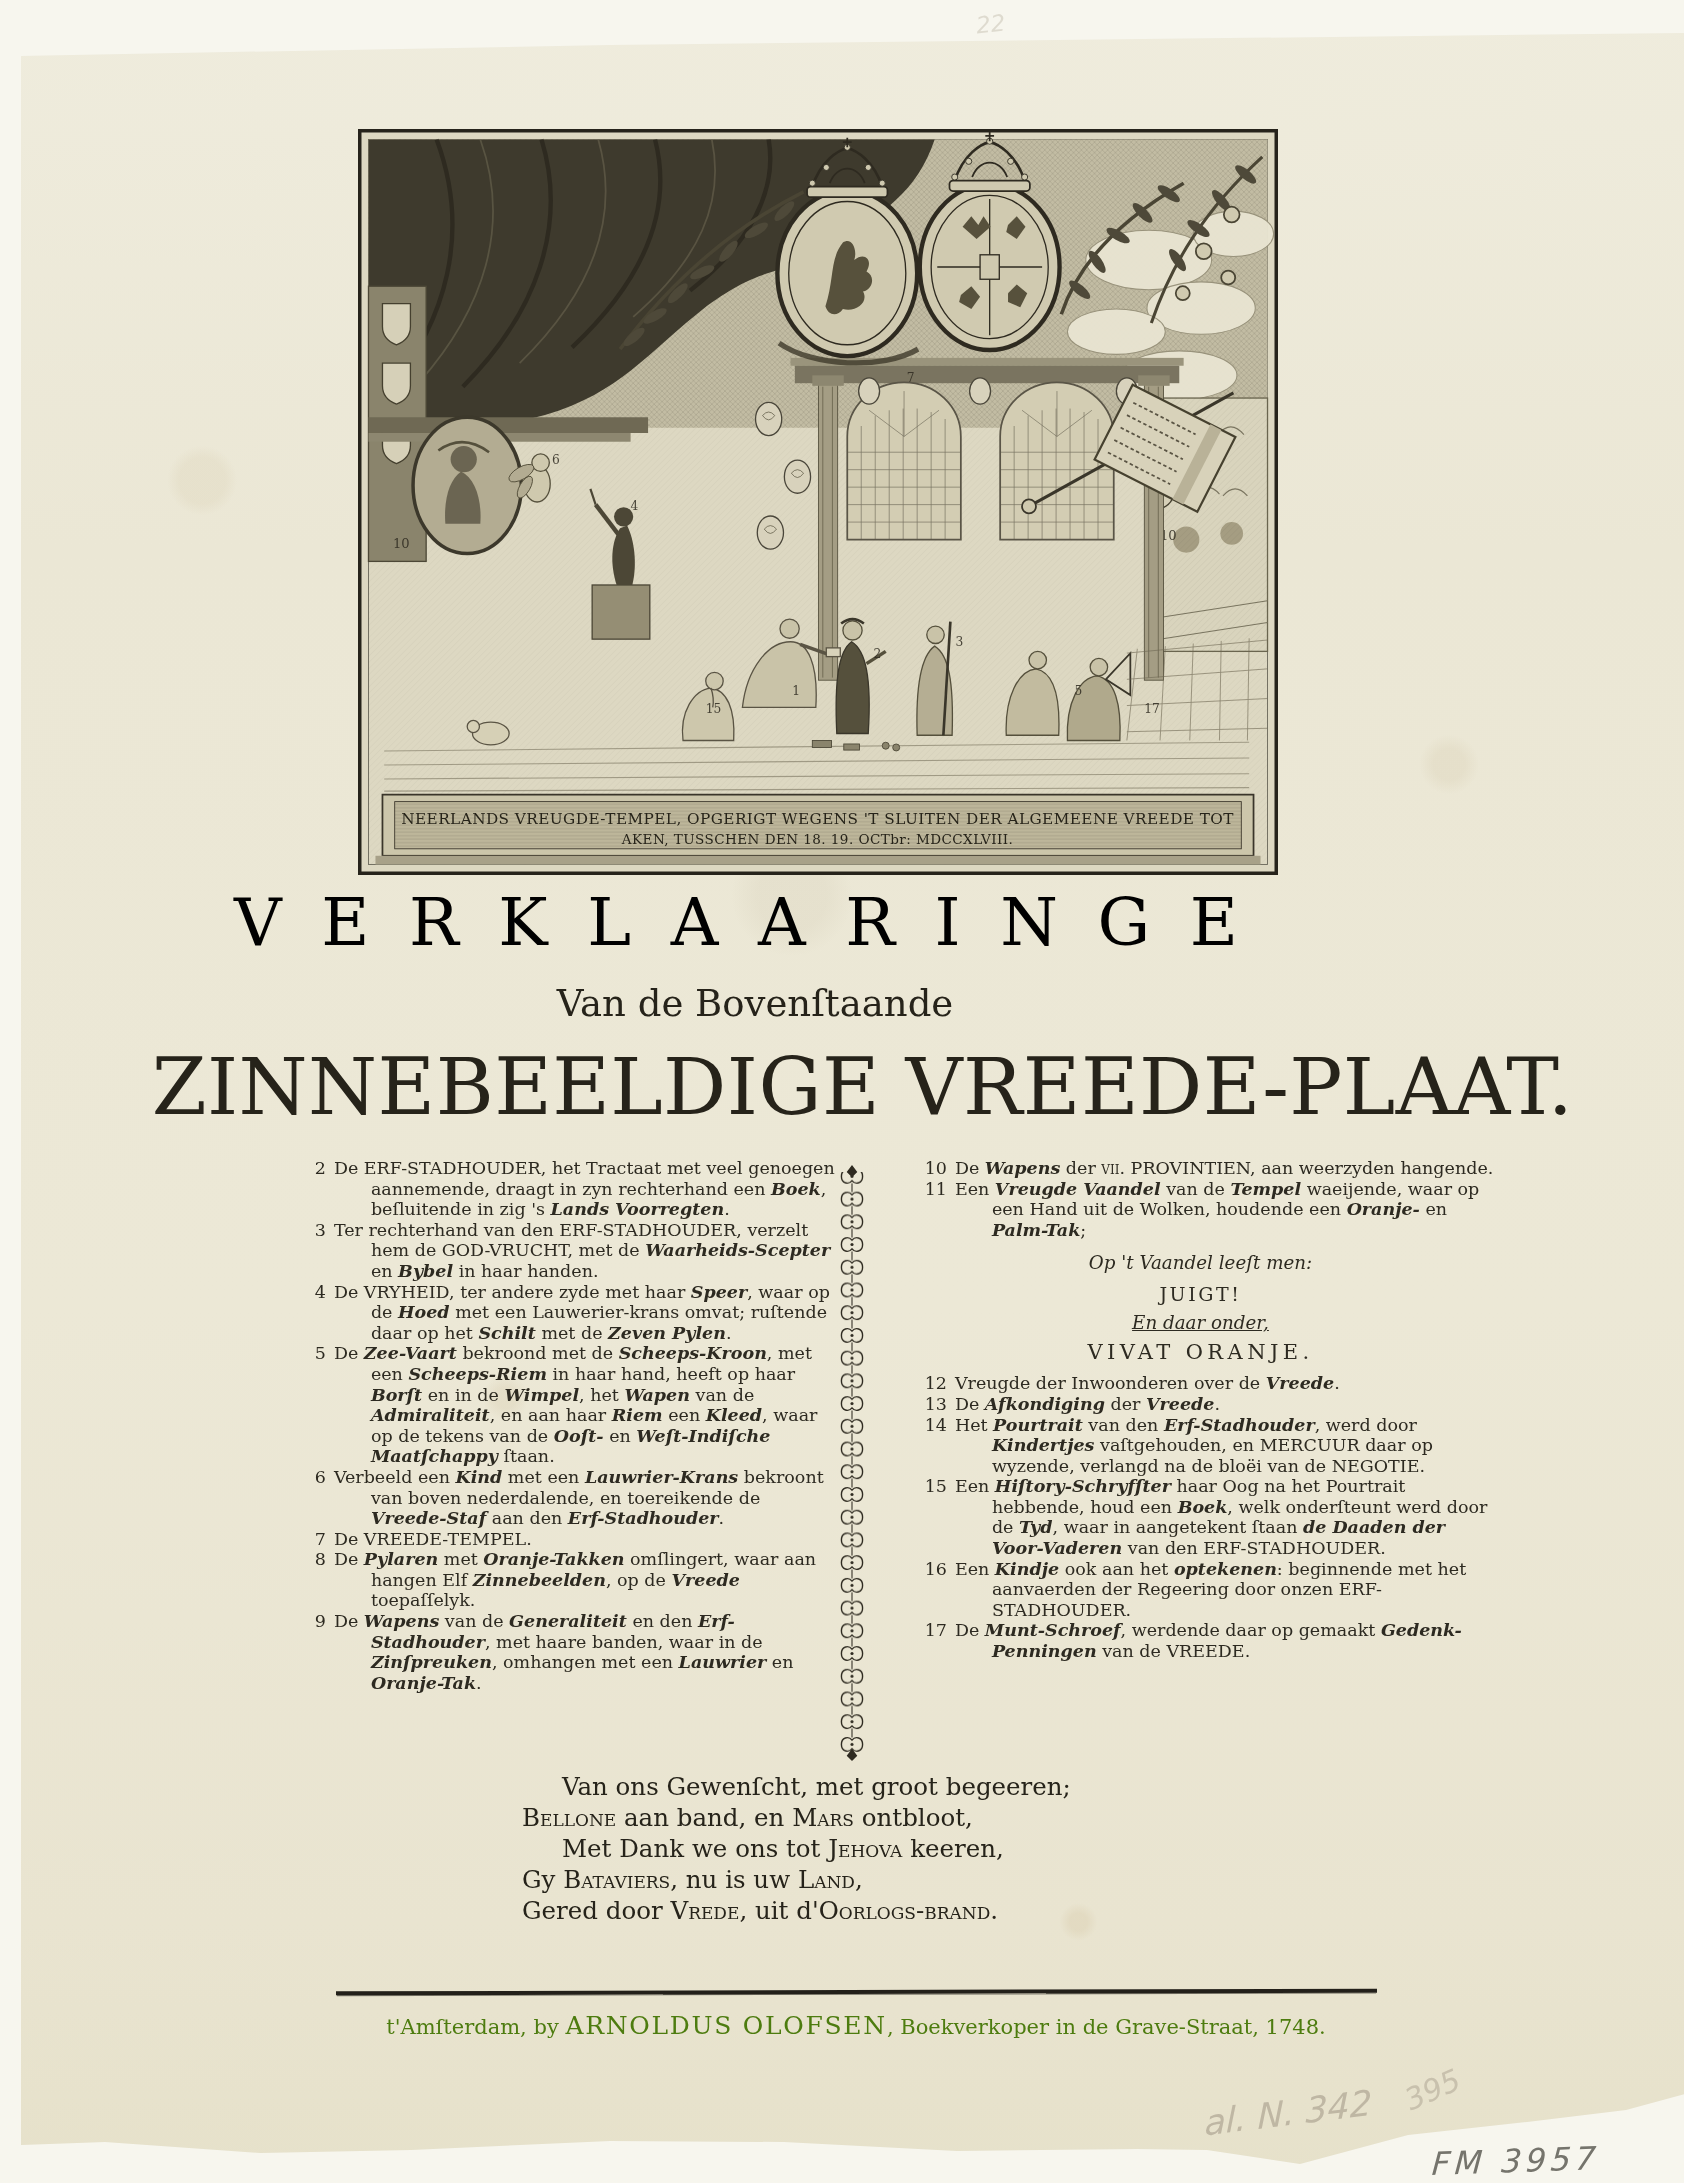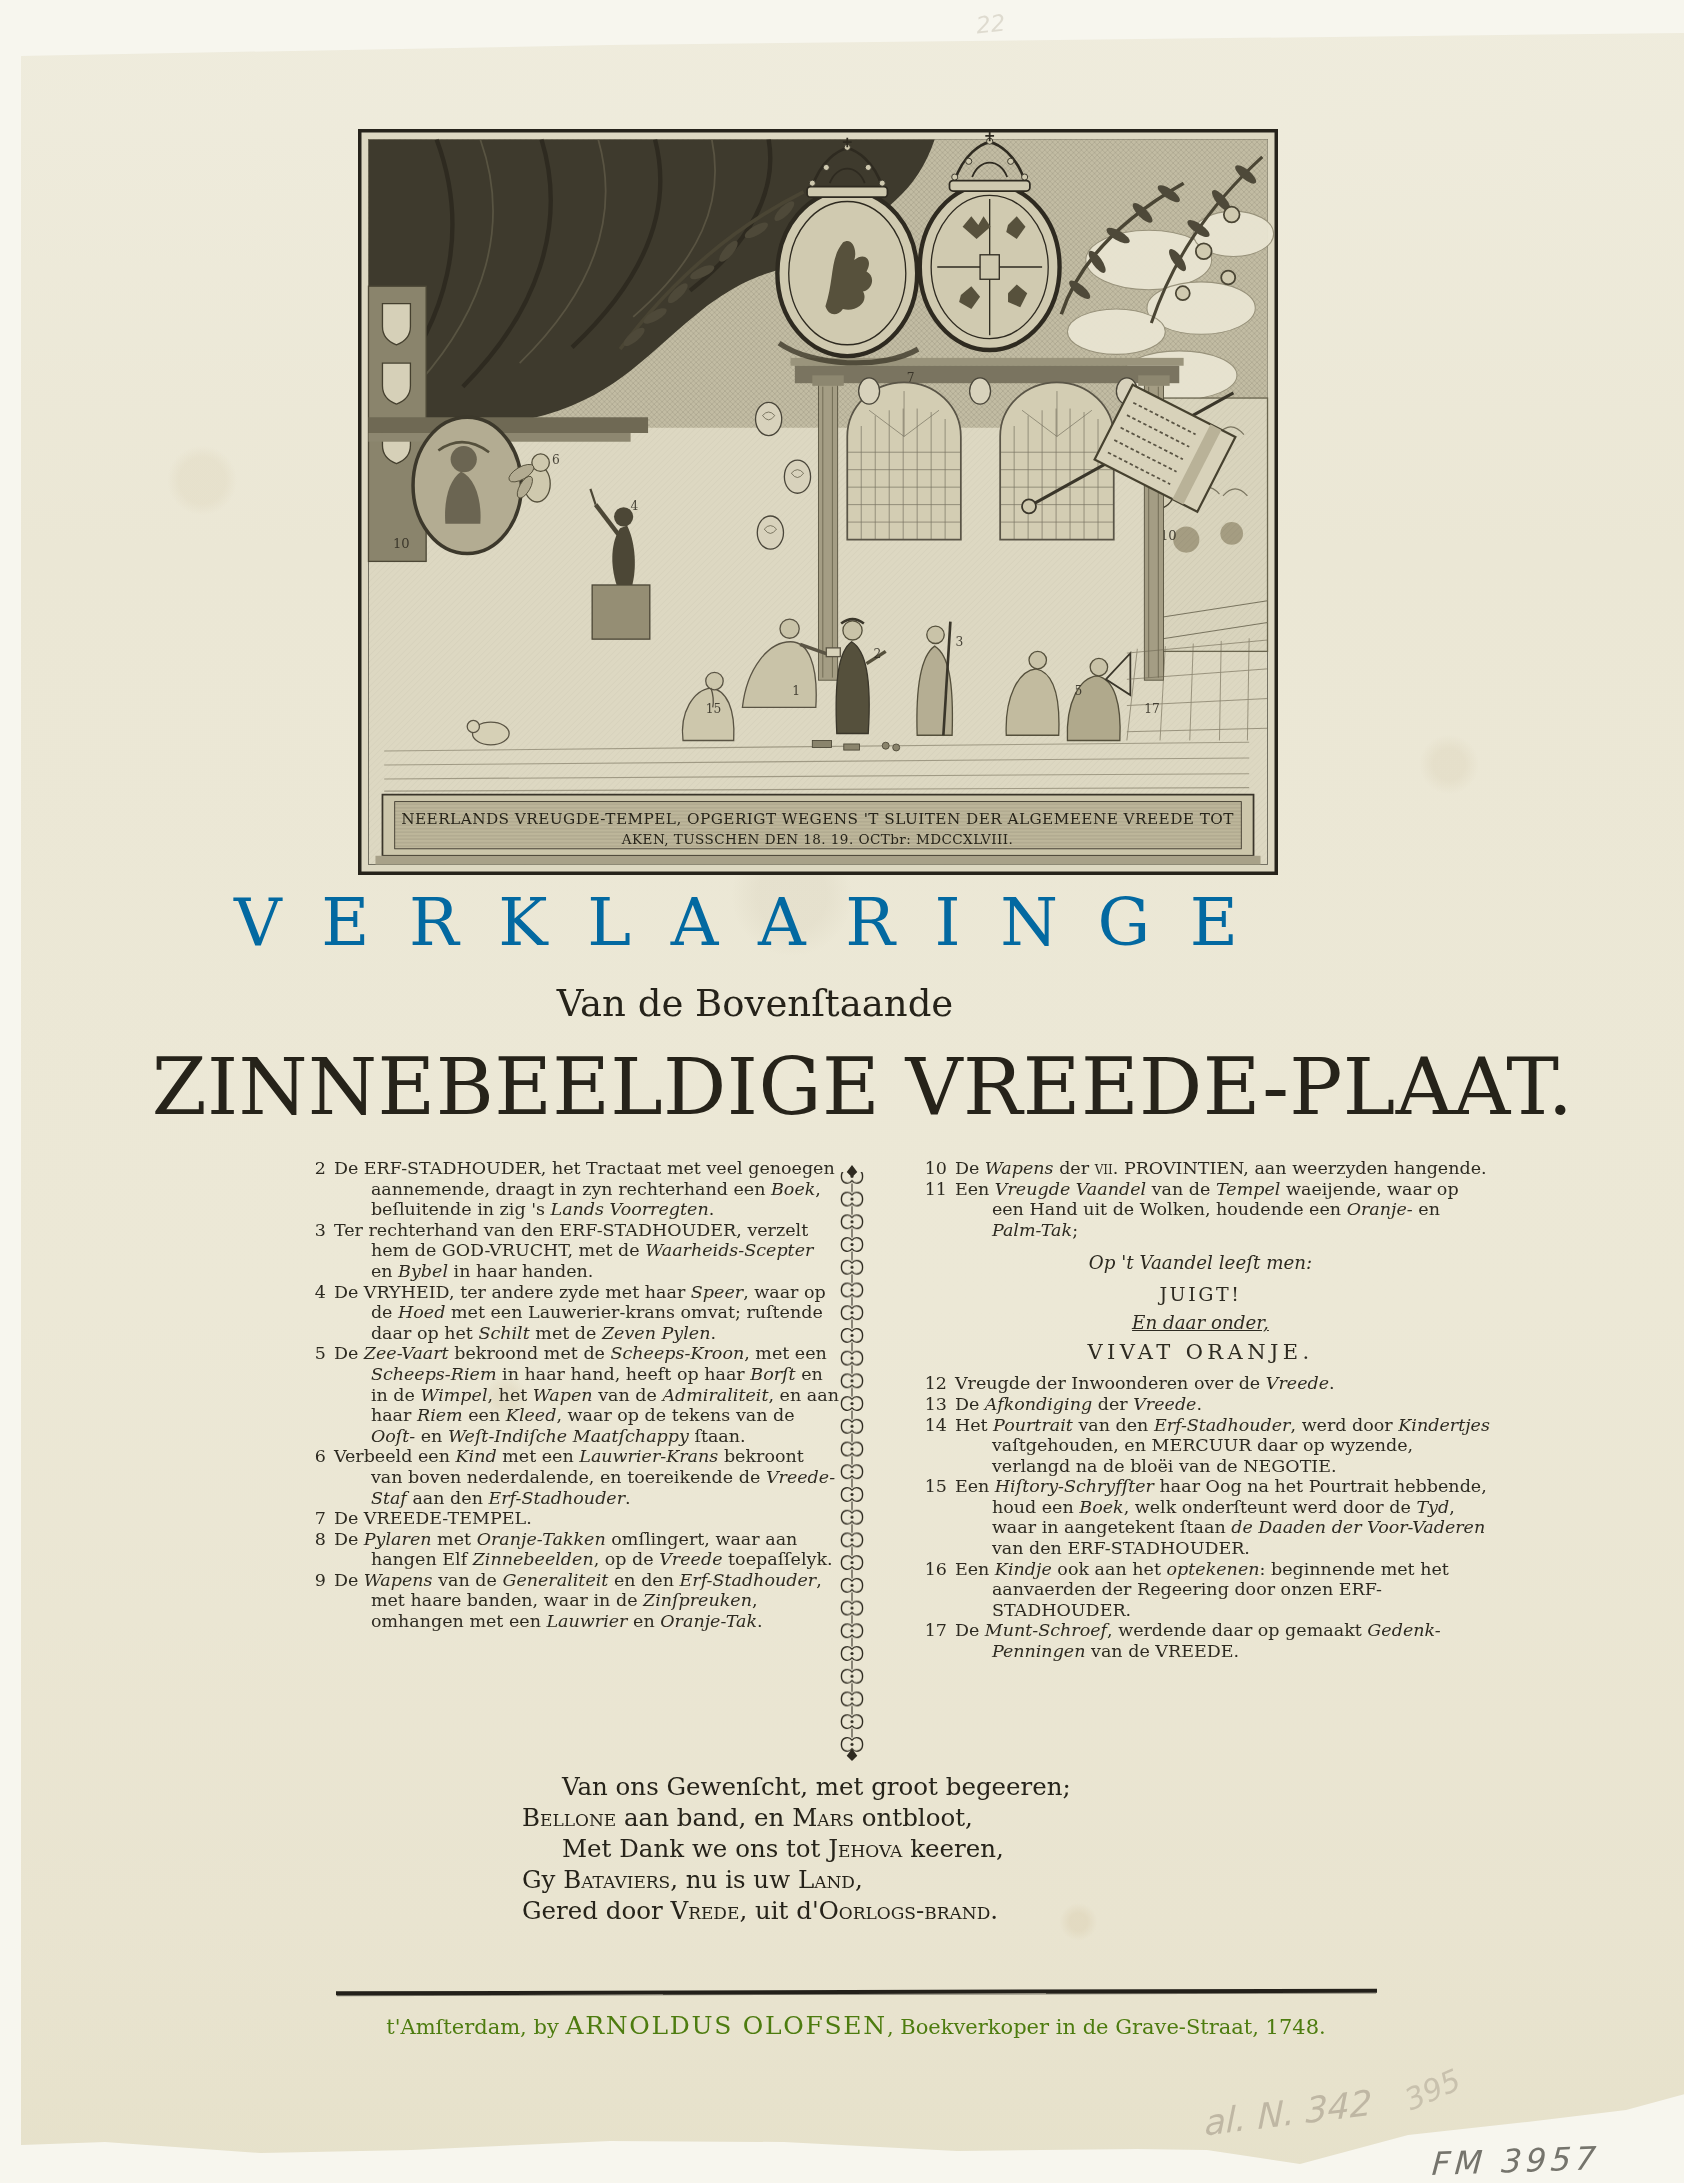--- a/index.html
+++ b/index.html
@@ -16,33 +16,33 @@
       linear-gradient(180deg,#efecdd 0%,#ebe7d5 25%,#ece8d6 60%,#e9e4d0 88%,#e6e1ca 100%);
     clip-path:polygon(21px 56px,611px 45px,1685px 33px,1685px 2094px,1626px 2110px,
       1527px 2122px,1408px 2135px,1300px 2164px,1207px 2150px,1137px 2149px,
       957px 2151px,784px 2142px,610px 2141px,411px 2150px,260px 2153px,105px 2142px,21px 2145px);
     filter:drop-shadow(0 0 6.1px rgba(90,80,55,.25));}
   
   .engraving{position:absolute;left:358px;top:129px;width:920px;height:746px;}
   .engraving svg{display:block;width:100%;height:100%;}
   
   .main-title{position:absolute;left:0;top:884px;width:1472px;text-align:center;
-    font-size:66px;letter-spacing:.60em;text-indent:.60em;color:#0369a1;}
+    font-size:66px;letter-spacing:.60em;text-indent:.60em;color:#000000;}
   .sub-title{position:absolute;left:0;top:982px;width:1510px;text-align:center;
     font-size:37px;color:#26231a;}
   .subject-title{position:absolute;left:0;top:1041px;width:1685px;text-align:center;
     font-size:79px;letter-spacing:.005em;white-space:nowrap;color:#26231a;padding-left:20px;}
   .col{position:absolute;top:1158px;font-size:17.5px;line-height:20.6px;}
   .col-left{left:286px;width:554px;}
   .col-right{left:907px;width:587px;}
   .item{display:flex;align-items:flex-start;}
   .item .num{flex:0 0 auto;min-width:40px;text-align:right;margin-right:7.9px;white-space:nowrap;}
   .item .num sup{font-size:.55em;}
   .item .txt{flex:1;padding-left:37px;text-indent:-37px;}
-  .item .txt i{font-style:italic;}
+  .item .txt i{font-style:italic;font-weight:bold;}
   .romnum{font-variant:small-caps;}
   .banner{margin:5.2px 0 7px 0;text-align:center;}
   .q-head{font-style:italic;font-size:18.3px;margin:12.2px 0 10.5px 0;}
   .q-couplet{font-size:18.3px;line-height:23px;margin:0 0 1.7px 0;}
   .q-shout{font-size:19px;letter-spacing:2.6px;margin:1.7px 0 8.7px 0;}
   .q-sub{font-style:italic;font-size:18.3px;margin:0 0 8.7px 0;text-decoration:underline;}
   .q-motto{font-size:21px;letter-spacing:4.4px;margin:3.5px 0 10.5px 0;}
   
   .divider{position:absolute;left:837px;top:1165px;width:30px;height:596px;}
   .divider svg{display:block;width:100%;height:100%;}

